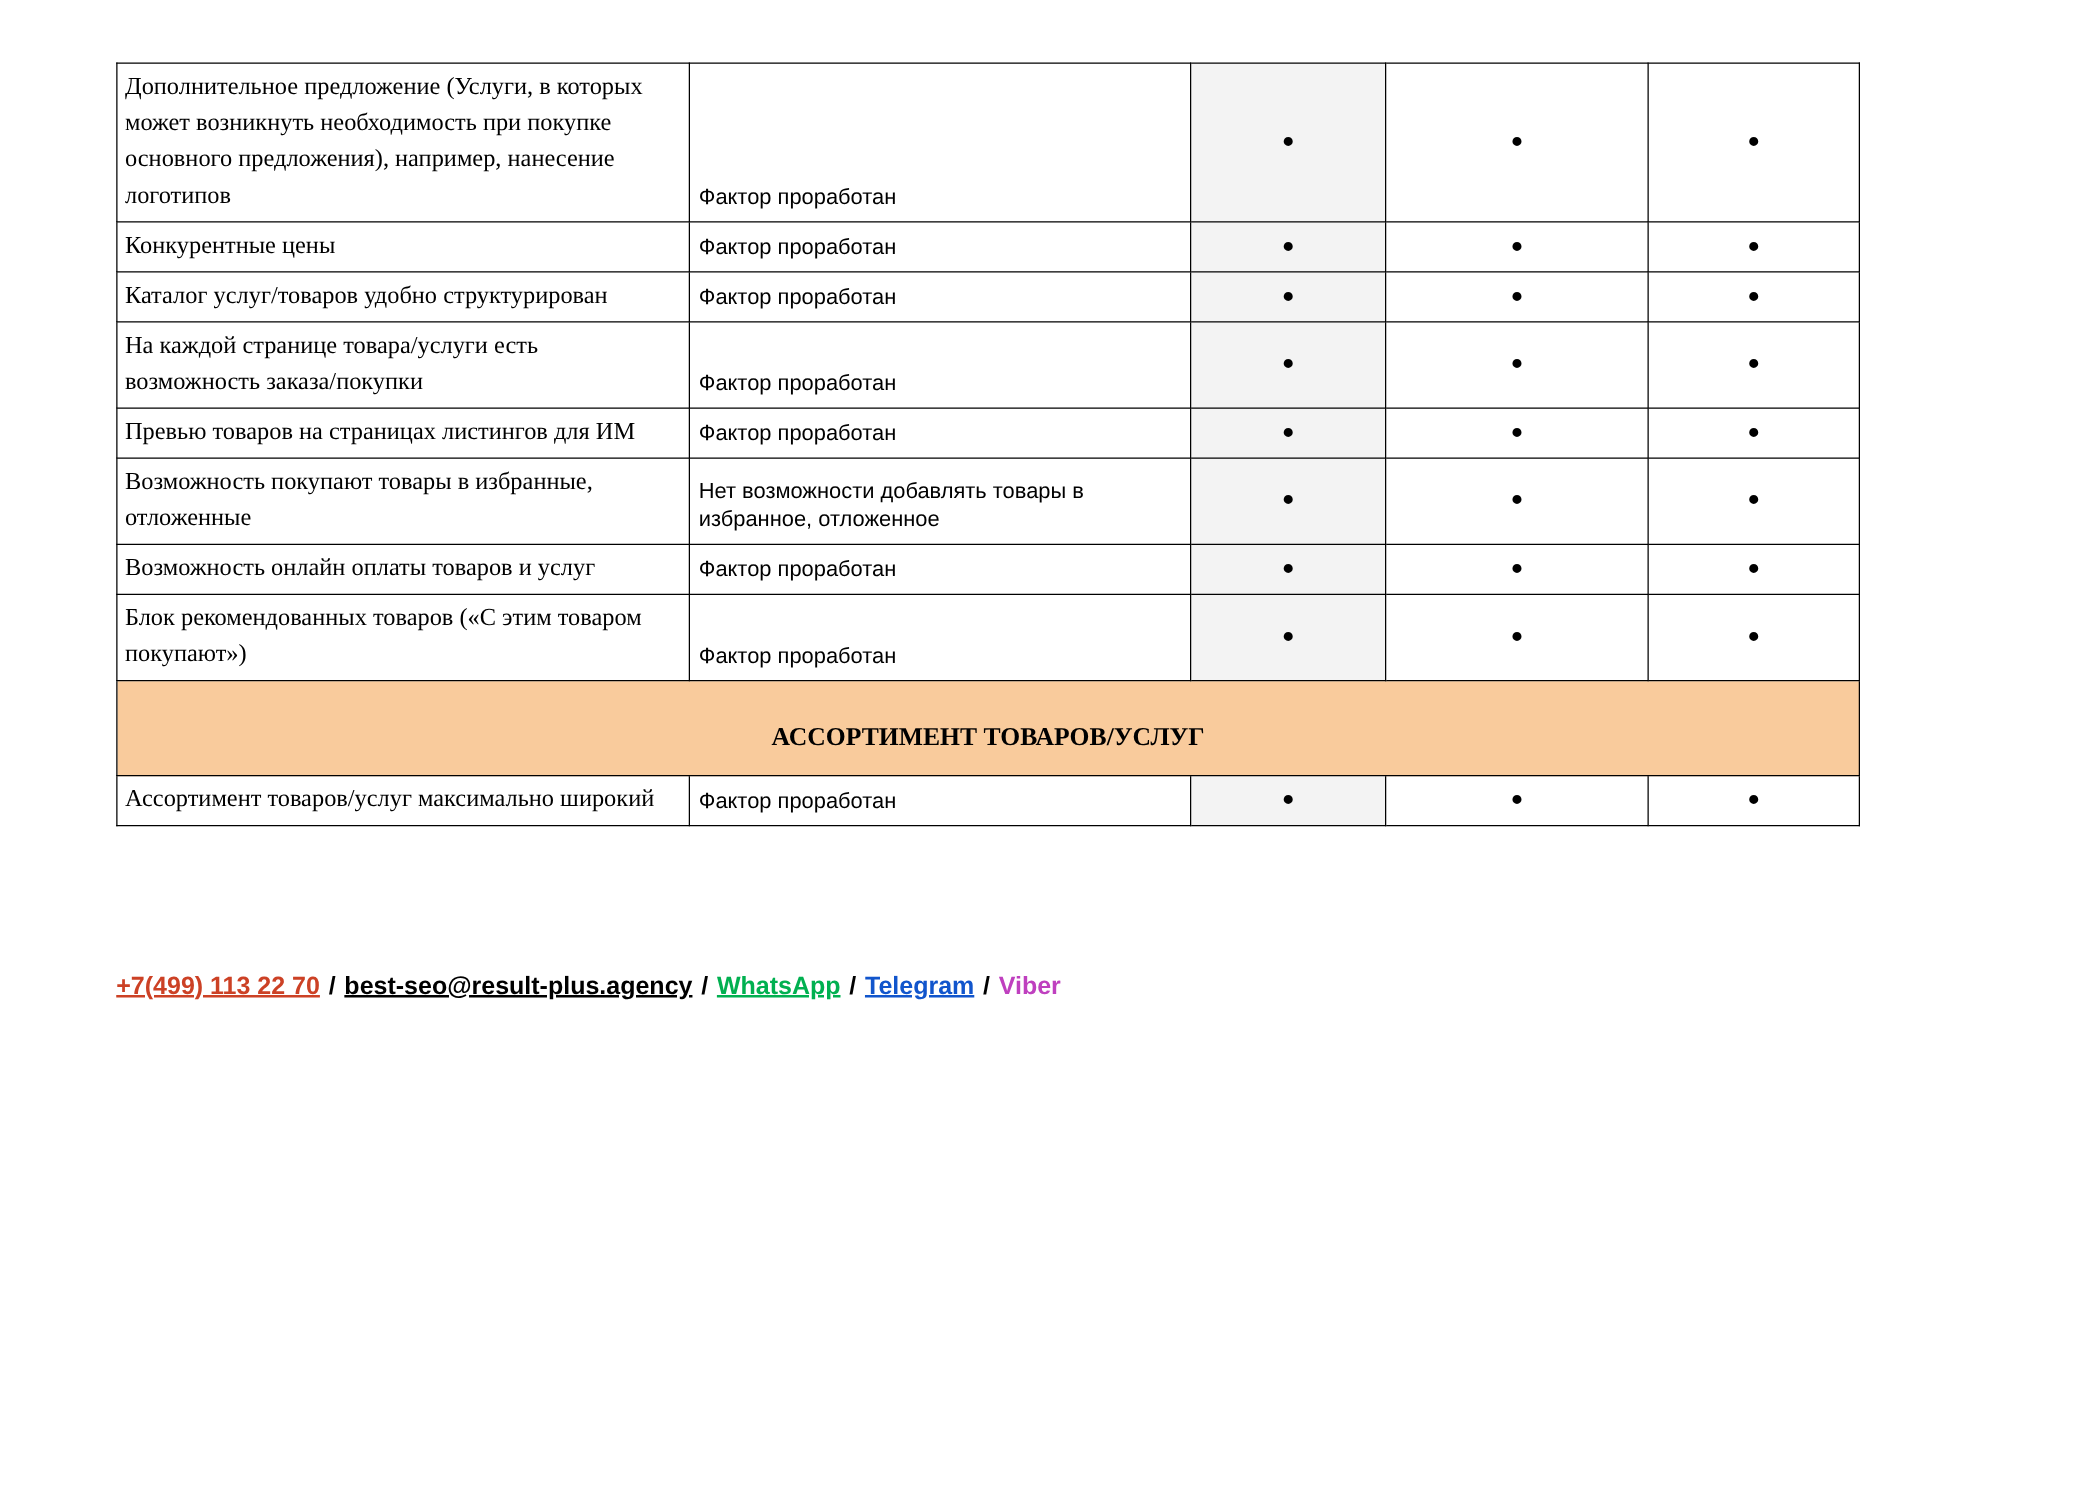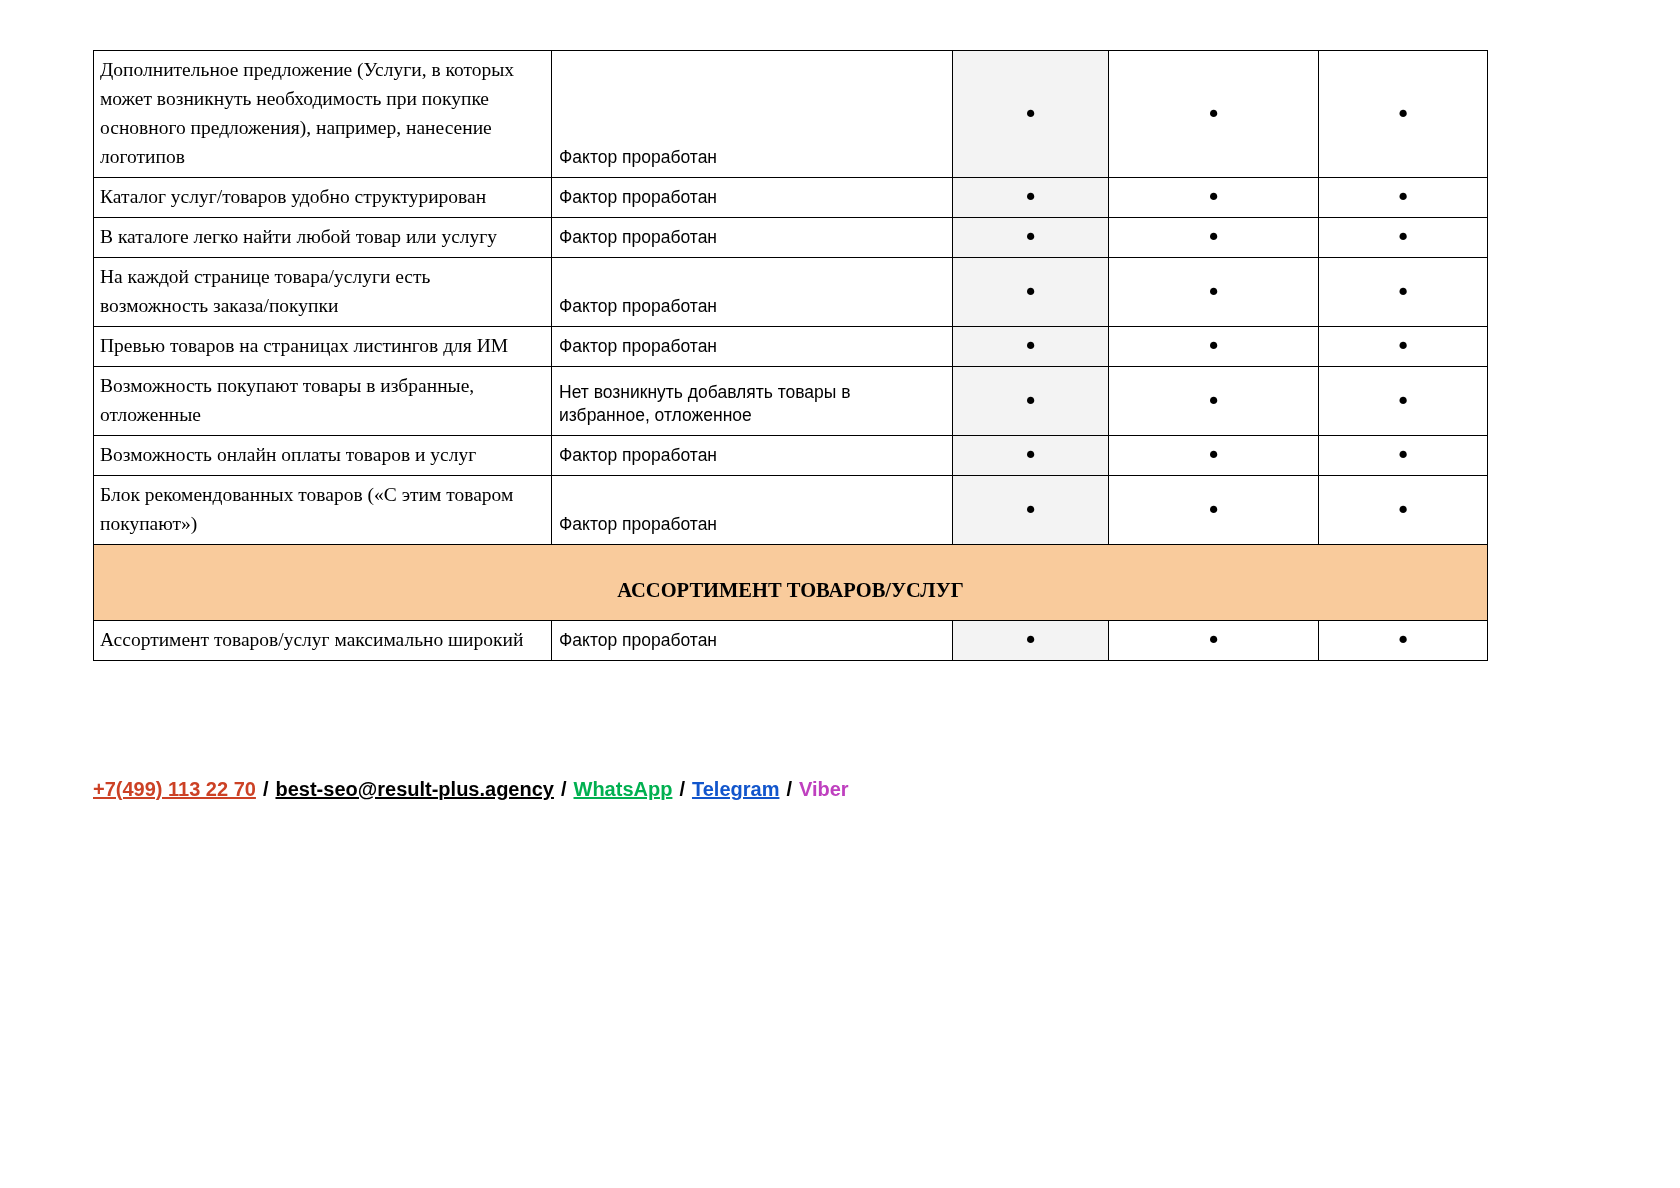--- a/index.html
+++ b/index.html
@@ -113,28 +113,28 @@
     </colgroup>
     <tbody id="table-body">
         <tr>
           <td class="factor-cell">Дополнительное предложение (Услуги, в которых может возникнуть необходимость при покупке основного предложения), например, нанесение логотипов</td>
           <td class="status-cell">Фактор проработан</td>
           <td class="dot-cell shaded"><span class="dot">•</span></td>
           <td class="dot-cell"><span class="dot">•</span></td>
           <td class="dot-cell"><span class="dot">•</span></td>
         </tr>
         <tr>
-          <td class="factor-cell">Каталог услуг/товаров удобно структурирован</td>
+          <td class="factor-cell">Конкурентные цены</td>
           <td class="status-cell">Фактор проработан</td>
           <td class="dot-cell shaded"><span class="dot">•</span></td>
           <td class="dot-cell"><span class="dot">•</span></td>
           <td class="dot-cell"><span class="dot">•</span></td>
         </tr>
         <tr>
-          <td class="factor-cell">В каталоге легко найти любой товар или услугу</td>
+          <td class="factor-cell">Каталог услуг/товаров удобно структурирован</td>
           <td class="status-cell">Фактор проработан</td>
           <td class="dot-cell shaded"><span class="dot">•</span></td>
           <td class="dot-cell"><span class="dot">•</span></td>
           <td class="dot-cell"><span class="dot">•</span></td>
         </tr>
         <tr>
           <td class="factor-cell">На каждой странице товара/услуги есть возможность заказа/покупки</td>
           <td class="status-cell">Фактор проработан</td>
           <td class="dot-cell shaded"><span class="dot">•</span></td>
           <td class="dot-cell"><span class="dot">•</span></td>
@@ -142,21 +142,21 @@
         </tr>
         <tr>
           <td class="factor-cell">Превью товаров на страницах листингов для ИМ</td>
           <td class="status-cell">Фактор проработан</td>
           <td class="dot-cell shaded"><span class="dot">•</span></td>
           <td class="dot-cell"><span class="dot">•</span></td>
           <td class="dot-cell"><span class="dot">•</span></td>
         </tr>
         <tr>
           <td class="factor-cell">Возможность покупают товары в избранные, отложенные</td>
-          <td class="status-cell">Нет возникнуть добавлять товары в избранное, отложенное</td>
+          <td class="status-cell">Нет возможности добавлять товары в избранное, отложенное</td>
           <td class="dot-cell shaded"><span class="dot">•</span></td>
           <td class="dot-cell"><span class="dot">•</span></td>
           <td class="dot-cell"><span class="dot">•</span></td>
         </tr>
         <tr>
           <td class="factor-cell">Возможность онлайн оплаты товаров и услуг</td>
           <td class="status-cell">Фактор проработан</td>
           <td class="dot-cell shaded"><span class="dot">•</span></td>
           <td class="dot-cell"><span class="dot">•</span></td>
           <td class="dot-cell"><span class="dot">•</span></td>

